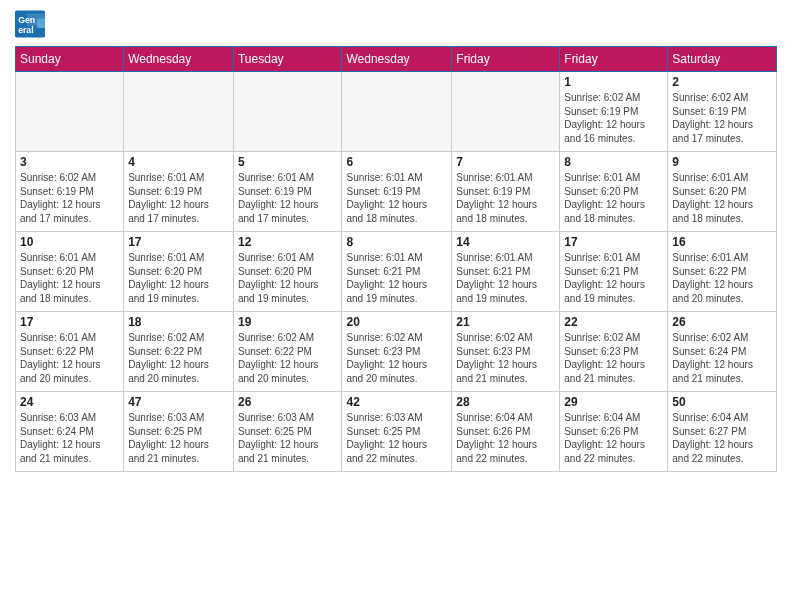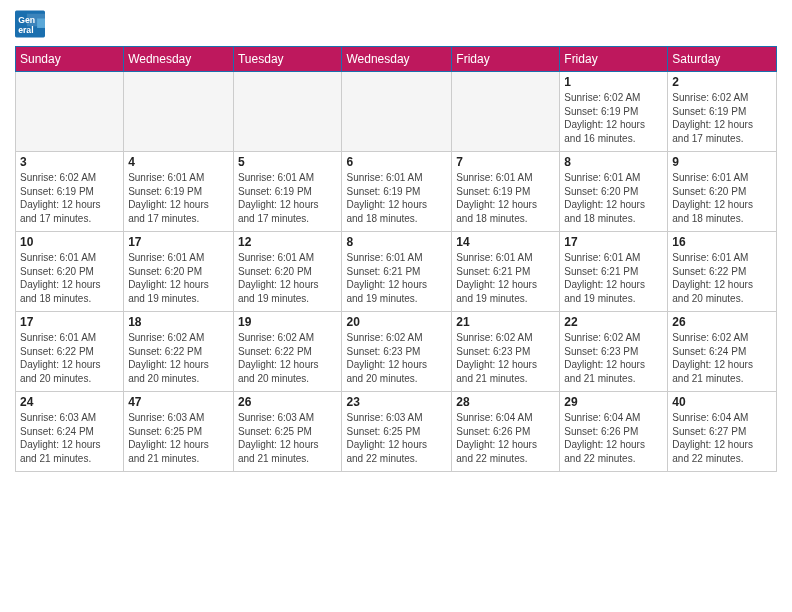--- a/index.html
+++ b/index.html
@@ -228,31 +228,31 @@
           </td>
           <td>
             <span class="day-num">47</span>
             <div class="day-info">Sunrise: 6:03 AM<br>Sunset: 6:25 PM<br>Daylight: 12 hours<br>and 21 minutes.</div>
           </td>
           <td>
             <span class="day-num">26</span>
             <div class="day-info">Sunrise: 6:03 AM<br>Sunset: 6:25 PM<br>Daylight: 12 hours<br>and 21 minutes.</div>
           </td>
           <td>
-            <span class="day-num">23</span>
+            <span class="day-num">42</span>
             <div class="day-info">Sunrise: 6:03 AM<br>Sunset: 6:25 PM<br>Daylight: 12 hours<br>and 22 minutes.</div>
           </td>
           <td>
             <span class="day-num">28</span>
             <div class="day-info">Sunrise: 6:04 AM<br>Sunset: 6:26 PM<br>Daylight: 12 hours<br>and 22 minutes.</div>
           </td>
           <td>
             <span class="day-num">29</span>
             <div class="day-info">Sunrise: 6:04 AM<br>Sunset: 6:26 PM<br>Daylight: 12 hours<br>and 22 minutes.</div>
           </td>
           <td>
-            <span class="day-num">40</span>
+            <span class="day-num">50</span>
             <div class="day-info">Sunrise: 6:04 AM<br>Sunset: 6:27 PM<br>Daylight: 12 hours<br>and 22 minutes.</div>
           </td>
         </tr>
       </tbody>
   </table>
 </div>
 
 </body></html>

